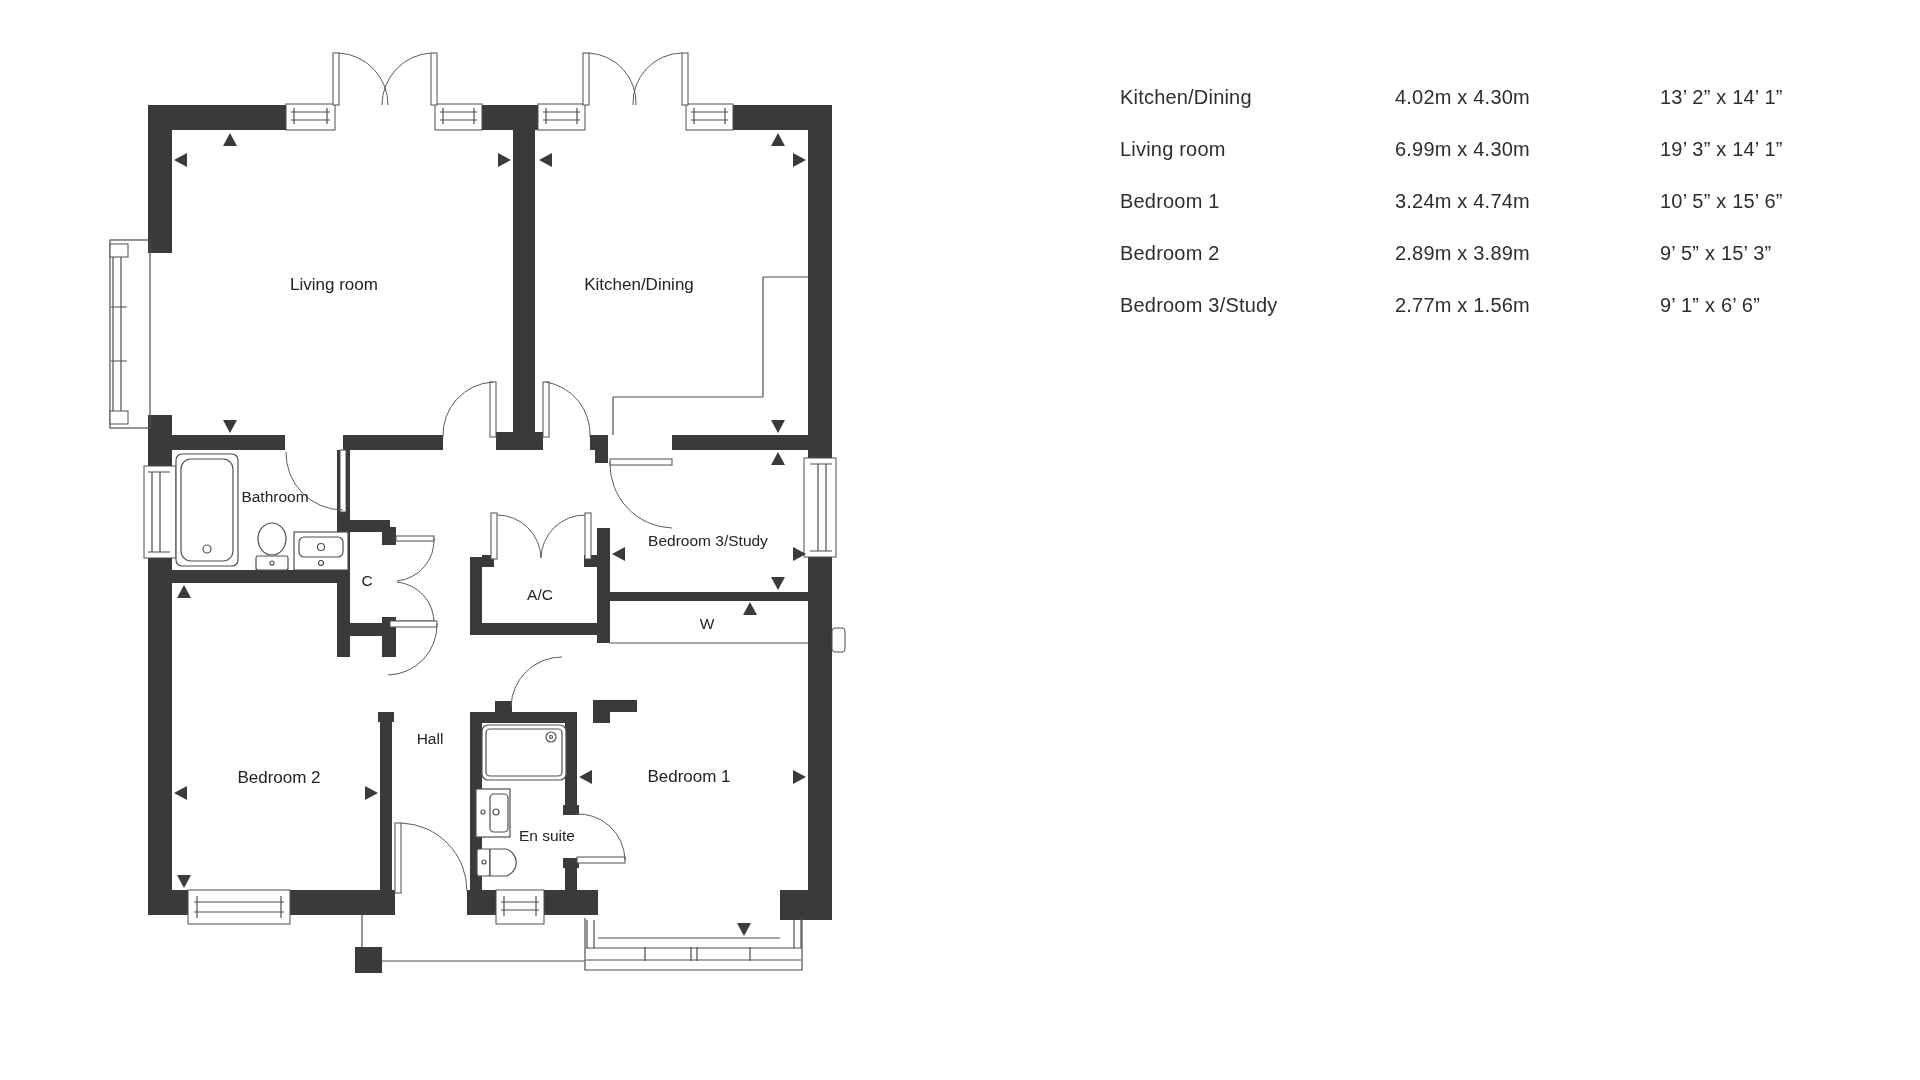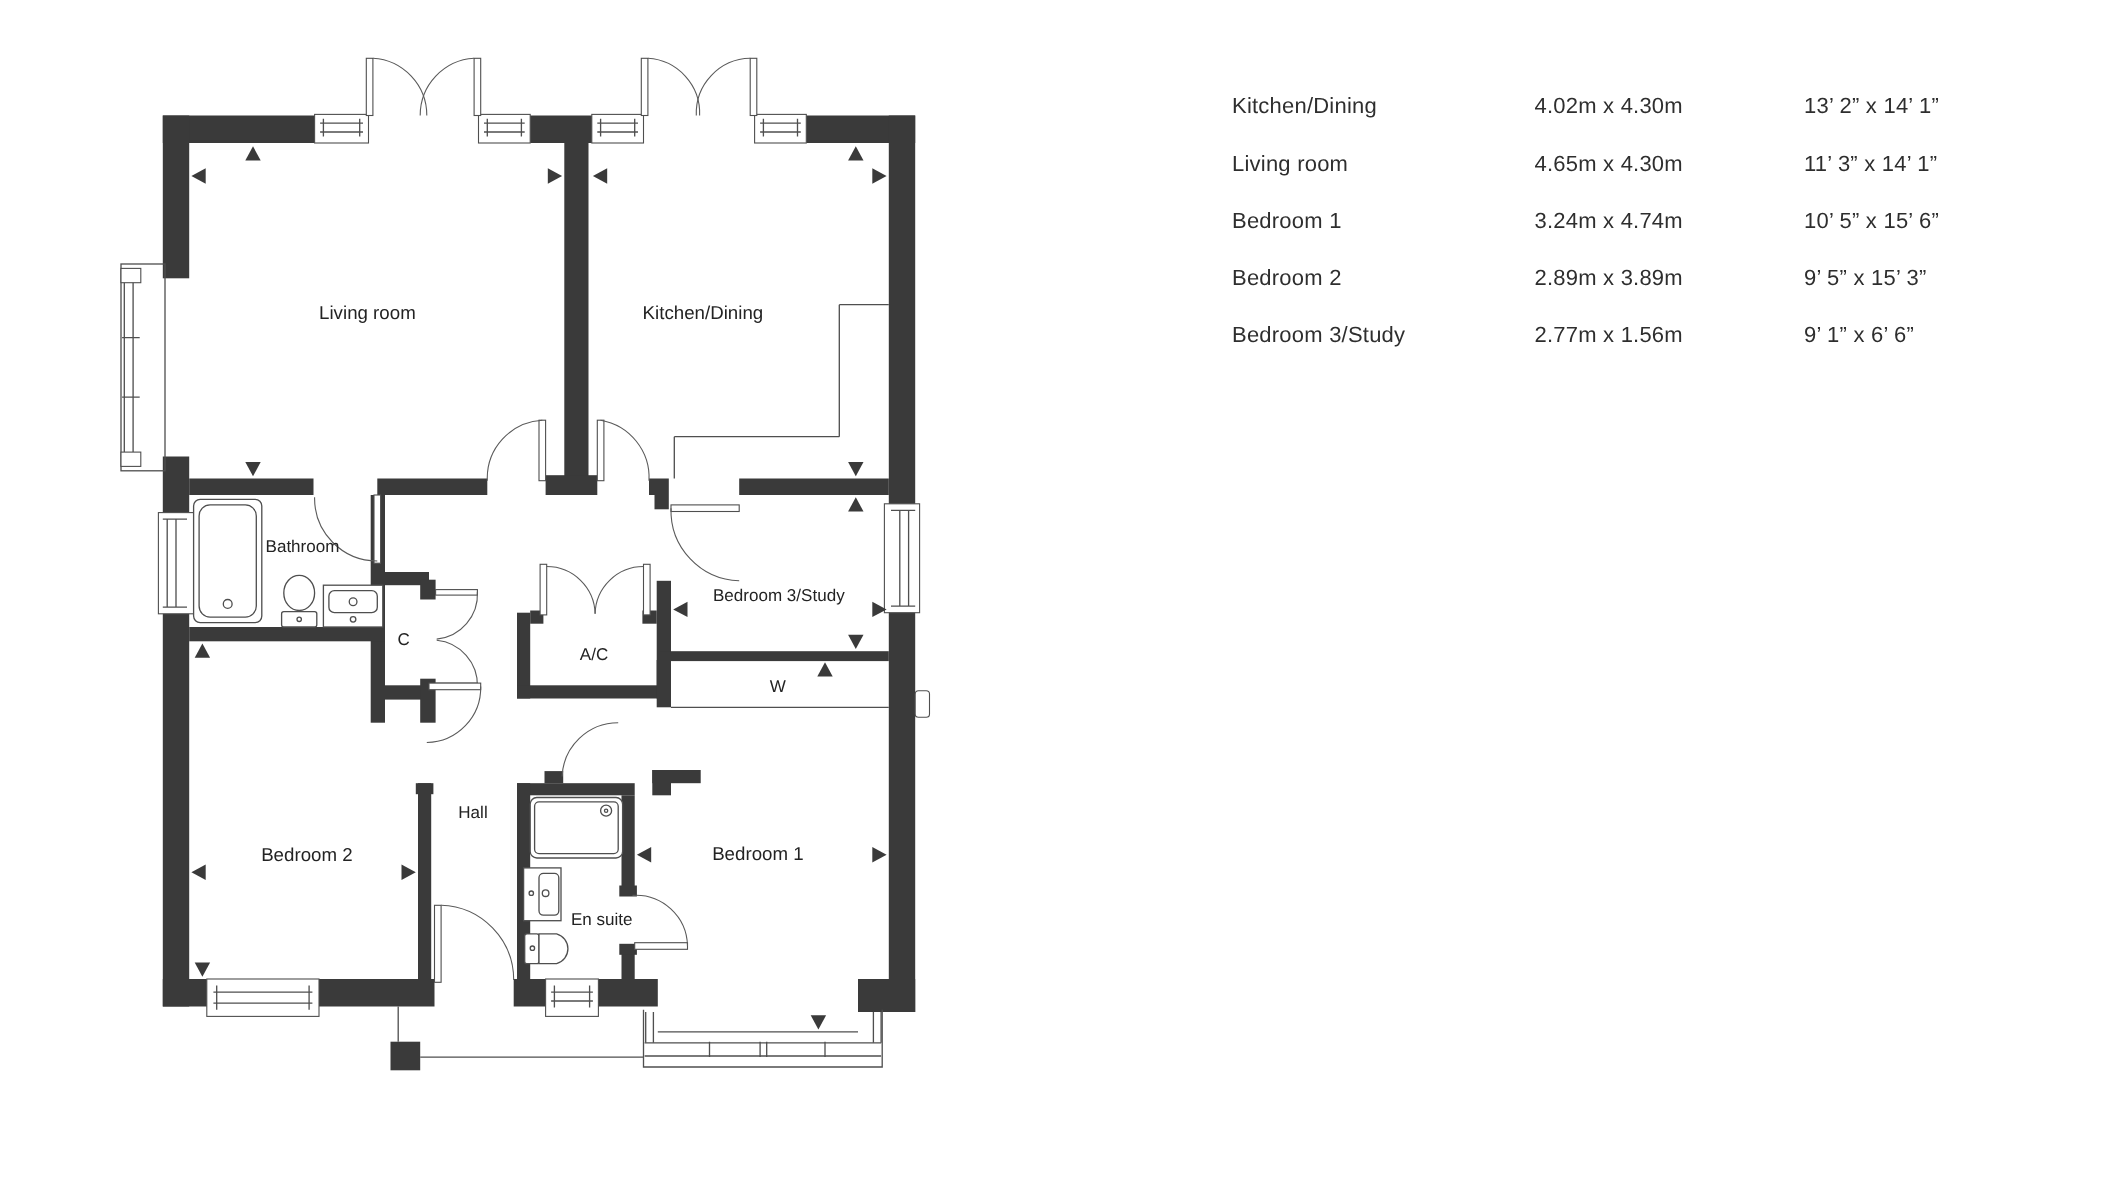--- a/index.html
+++ b/index.html
@@ -5,21 +5,21 @@
 <style>
   html,body{margin:0;padding:0;background:#ffffff;}
   .canvas{position:relative;width:1920px;height:1080px;background:#ffffff;
           font-family:"Liberation Sans","DejaVu Sans",sans-serif;overflow:hidden;}
   .plan-svg{position:absolute;left:0;top:0;}
   
   .dim-table{position:absolute;left:1120px;top:86px;color:#2e2e2e;}
   .dim-row{display:flex;align-items:baseline;height:52px;font-size:20px;letter-spacing:.2px;}
   .dim-name{width:275px;}
   .dim-metric{width:245px;}
-  .dim-imperial{width:230px;}
+  .dim-imperial{width:230px;margin-left:20px;}
   
   .wall{fill:#3a3a3a;stroke:none;}
   .thin{stroke:#4f4f4f;stroke-width:1.2;fill:none;}
   .door{stroke:#5a5a5a;stroke-width:1;fill:none;}
   .leaf{fill:#ffffff;stroke:#4f4f4f;stroke-width:1;}
   .fix{fill:#ffffff;stroke:#4f4f4f;stroke-width:1.2;}
   .win{fill:#ffffff;stroke:#4f4f4f;stroke-width:1;}
   .arrow{fill:#3a3a3a;}
   .room-label{fill:#232323;font-size:17px;text-anchor:middle;font-family:"Liberation Sans","DejaVu Sans",sans-serif;}
   .room-label.small{font-size:15.5px;}
@@ -280,22 +280,22 @@
   </svg>
 
   <div class="dim-table">
     <div class="dim-row">
       <span class="dim-name">Kitchen/Dining</span>
       <span class="dim-metric">4.02m x 4.30m</span>
       <span class="dim-imperial">13’ 2” x 14’ 1”</span>
     </div>
     <div class="dim-row">
       <span class="dim-name">Living room</span>
-      <span class="dim-metric">4.65m x 4.30m</span>
-      <span class="dim-imperial">11’ 3” x 14’ 1”</span>
+      <span class="dim-metric">6.99m x 4.30m</span>
+      <span class="dim-imperial">19’ 3” x 14’ 1”</span>
     </div>
     <div class="dim-row">
       <span class="dim-name">Bedroom 1</span>
       <span class="dim-metric">3.24m x 4.74m</span>
       <span class="dim-imperial">10’ 5” x 15’ 6”</span>
     </div>
     <div class="dim-row">
       <span class="dim-name">Bedroom 2</span>
       <span class="dim-metric">2.89m x 3.89m</span>
       <span class="dim-imperial">9’ 5” x 15’ 3”</span>

